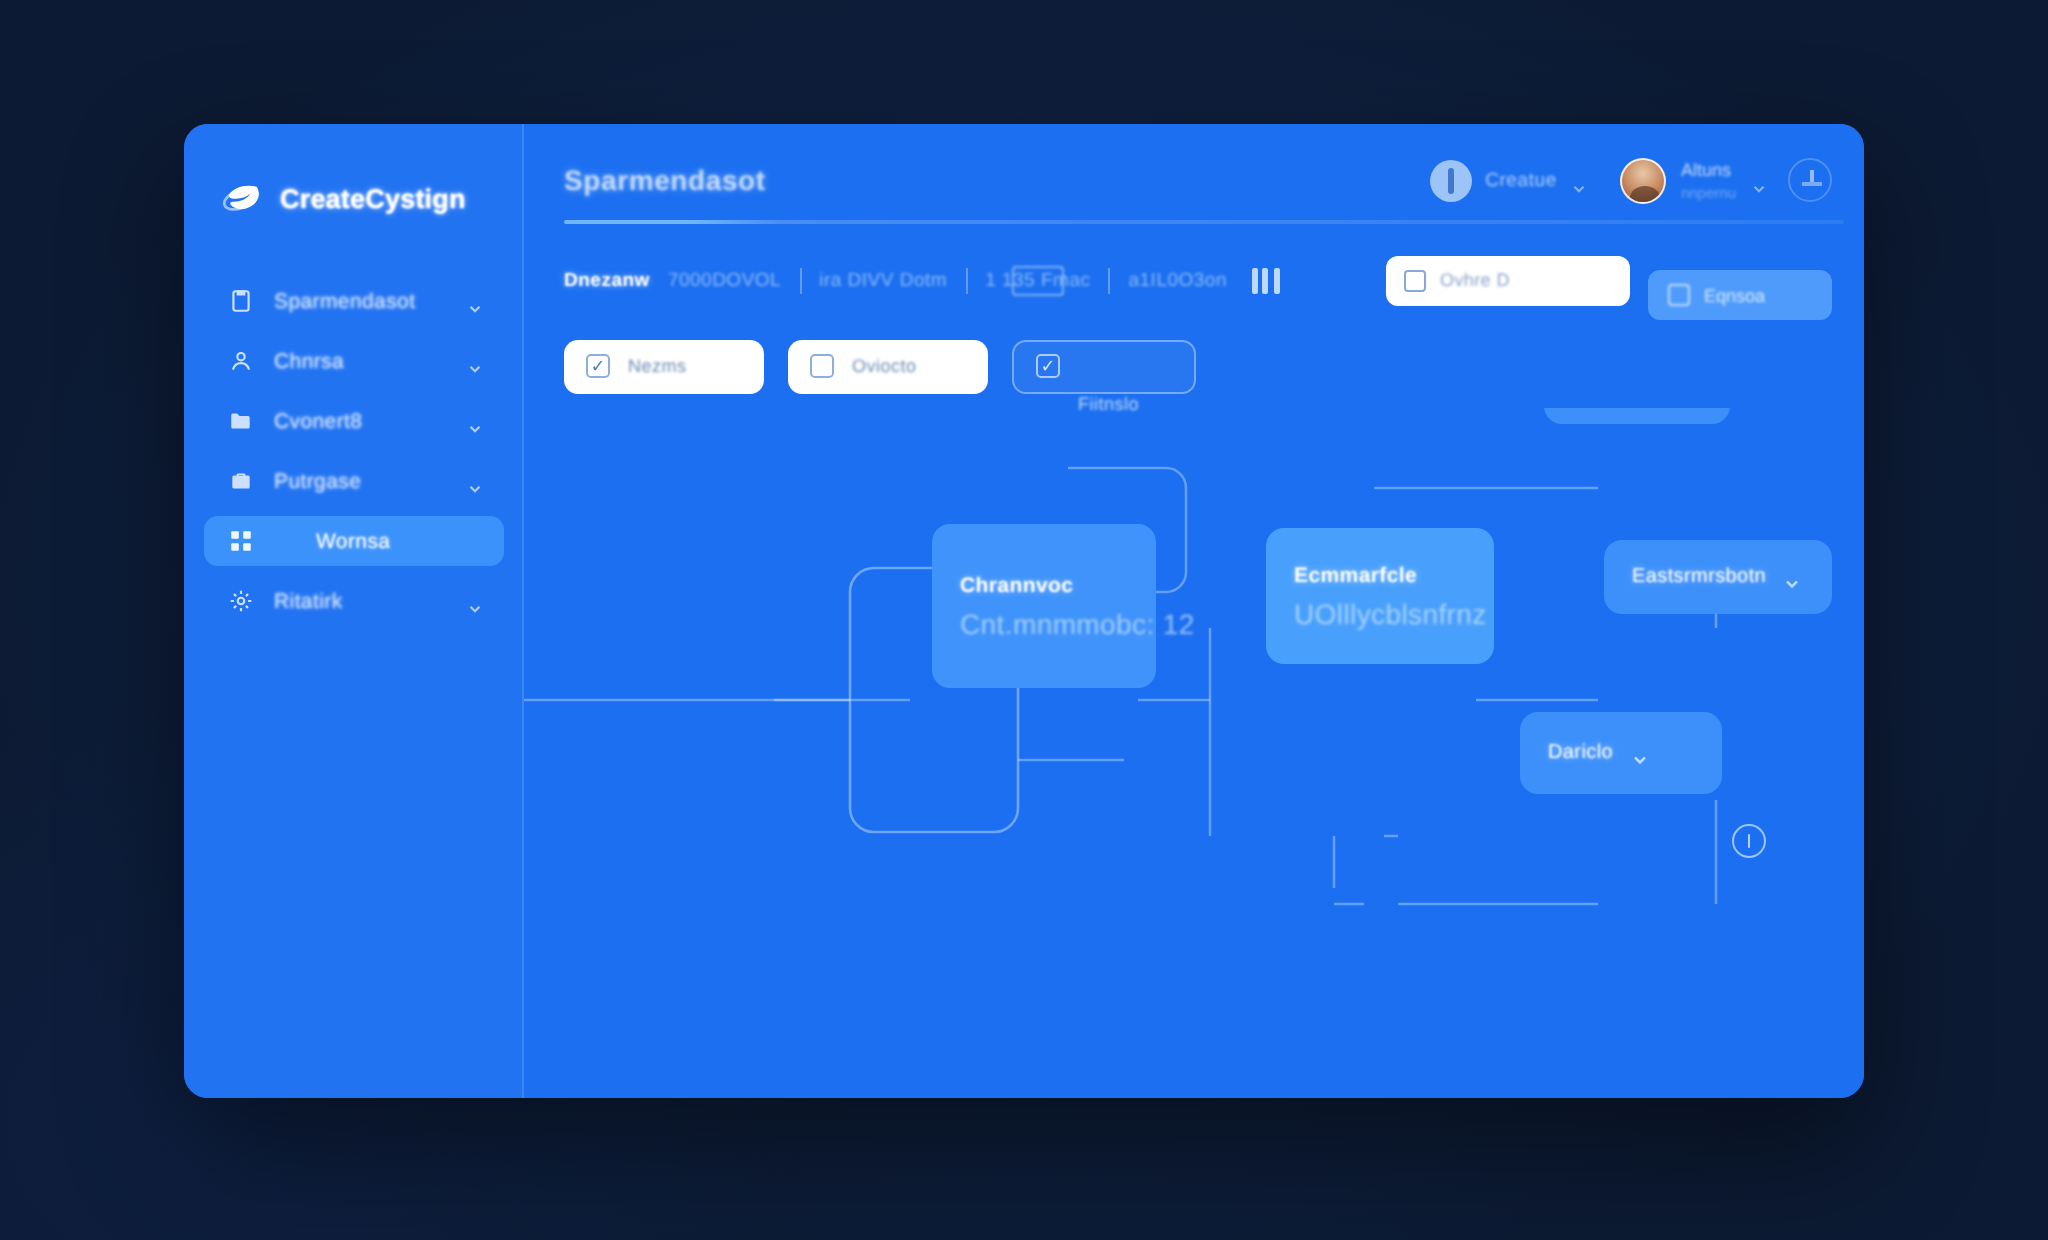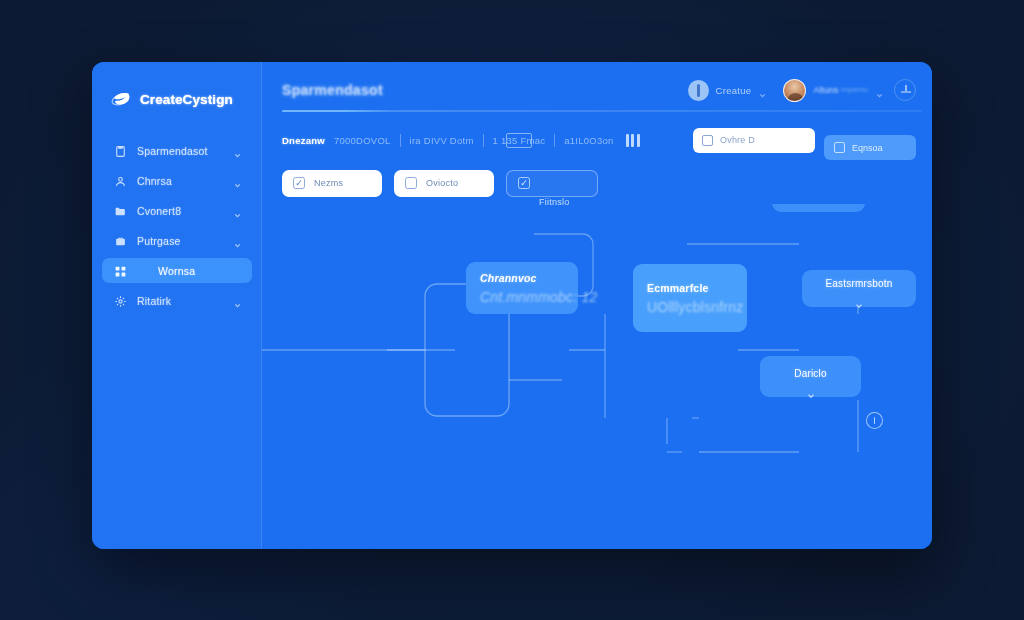--- a/index.html
+++ b/index.html
@@ -197,21 +197,21 @@
     position: relative;
   }
   .avatar::after {
     content: "";
     position: absolute;
     left: 4px; bottom: -4px;
     width: 15px; height: 12px;
     border-radius: 50% 50% 0 0;
     background: rgba(60,35,22,0.55);
   }
-  .user-meta { display: flex; flex-direction: row; gap: 2px; }
+  .user-meta { display: flex; flex-direction: column; gap: 2px; }
   .user-name {
     color: rgba(235,245,255,0.80);
     font-size: 9px;
     filter: blur(0.8px);
     white-space: nowrap;
   }
   .user-role {
     color: rgba(210,230,255,0.45);
     font-size: 7.5px;
     filter: blur(0.8px);
@@ -441,23 +441,23 @@
     color: rgba(219,238,255,0.66);
     font-size: 14px;
     filter: blur(0.8px);
     letter-spacing: 0.2px;
     white-space: nowrap;
   }
   .node.lvl1 { background: #3f93fb; }
   .node.lvl2 { background: #49a0fc; }
   .node.pill {
     background: #3d90fa;
-    flex-direction: column;
-    align-items: center;
-    justify-content: flex-end;
+    flex-direction: row;
+    align-items: center;
+    justify-content: flex-start;
     gap: 8px;
   }
   .node.pill .node-title { font-weight: normal; font-size: 10px; }
   .node-chev { width: 10px; height: 10px; opacity: 0.8; flex: 0 0 10px; }
 
   .junction {
     position: absolute;
     width: 17px; height: 17px;
     border-radius: 50%;
     border: 1.5px solid rgba(206,230,255,0.72);
@@ -686,21 +686,21 @@
 
           <path d="M437 248 H537"></path>
           <path d="M405 214 V240"></path>
           <path d="M405 248 H420"></path>
 
           <path d="M596 70 V110"></path>
           <path d="M596 196 V248"></path>
         </g>
       </svg>
 
-      <div class="node lvl1" style="left:204px; top:58px; width:112px; height:52px;font-style:italic;">
+      <div class="node lvl1" style="left:204px; top:58px; width:112px; height:82px;">
         <span class="node-title">Chrannvoc</span>
         <span class="node-sub">Cnt.mnmmobc: 12</span>
       </div>
 
       <div class="node lvl2" style="left:371px; top:60px; width:114px; height:68px;">
         <span class="node-title">Ecmmarfcle</span>
         <span class="node-sub">UOlllycblsnfrnz</span>
       </div>
 
       <div class="node pill" style="left:510px; top:-29px; width:93px; height:37px;">

